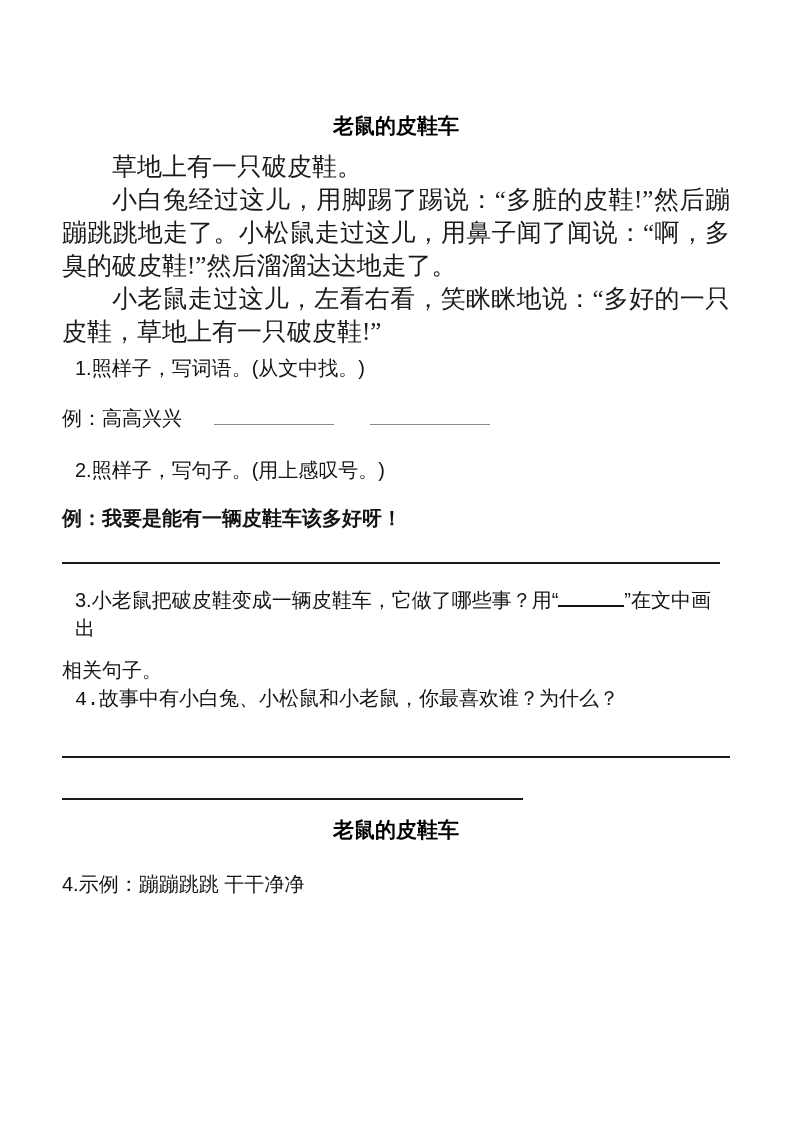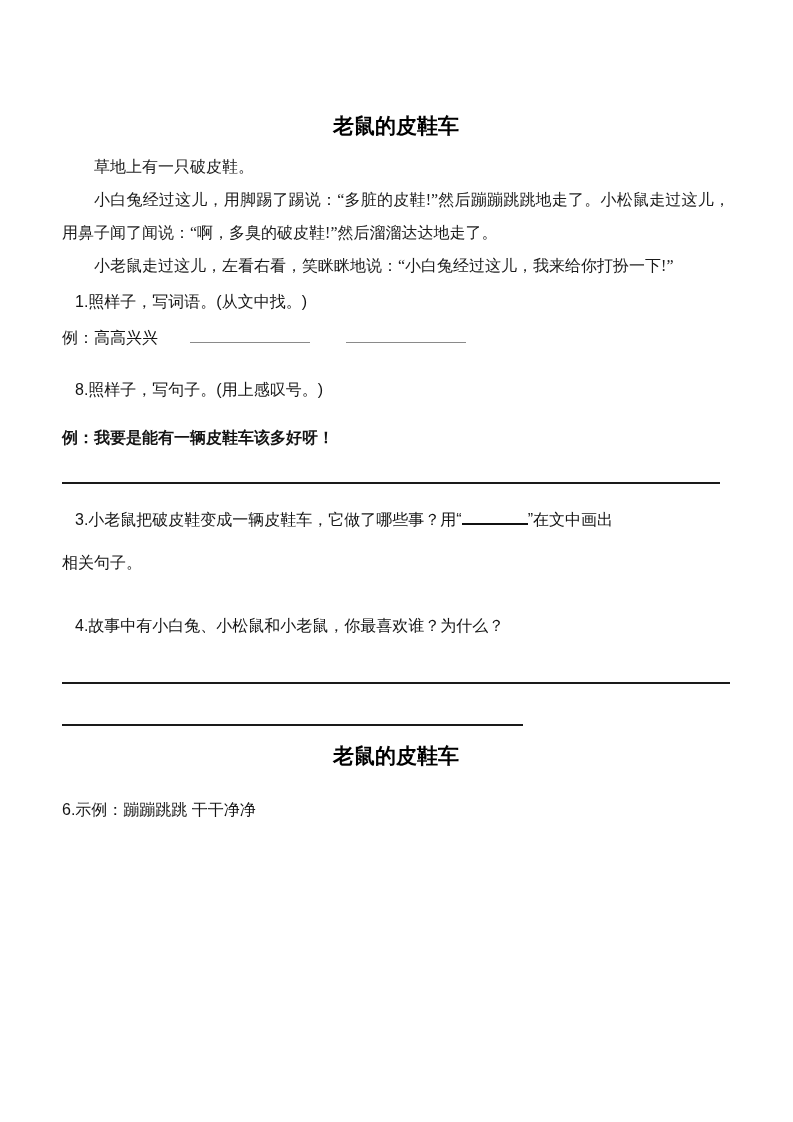--- a/index.html
+++ b/index.html
@@ -22,42 +22,42 @@
     font-family: "Liberation Sans", "DejaVu Sans", sans-serif;
     font-size: 21px;
     font-weight: bold;
     text-align: center;
     line-height: 28px;
     margin: 0 0 10px 0;
     color: #000000;
   }
   .story p {
     font-family: "Liberation Serif", "DejaVu Serif", serif;
-    font-size: 16px;
+    font-size: 25px;
     line-height: 33px;
     margin: 0;
     text-indent: 2em;
     text-align: justify;
     color: #1a1a1a;
   }
   
   .q, .ex, .ans {
     font-family: "Liberation Sans", "DejaVu Sans", sans-serif;
-    font-size: 16px;
+    font-size: 20px;
     line-height: 28px;
     color: #141414;
   }
   .q { padding-left: 13px; }
   .q1 { margin-top: 6px; }
-  .ex1 { margin-top: 8px; }
+  .ex1 { margin-top: 22px; }
   .q2 { margin-top: 24px; }
   .ex2 { margin-top: 20px; font-weight: bold; }
   .q3 { margin-top: 22px; }
   .q3-line2 { margin-top: 16px; padding-left: 0; font-family: Liberation Mono, monospace; }
-  .q4 { margin-top: 34px; }
+  .q4 { margin-top: 0; font-family: Liberation Mono, monospace; }
   .blank-gray {
     display: inline-block;
     width: 120px;
     height: 18px;
     border-bottom: 1.5px solid #8a8a8a;
     vertical-align: baseline;
   }
   .blank-gray.first { margin-left: 32px; }
   .blank-gray.second { margin-left: 36px; }
   .blank-black {
@@ -89,42 +89,42 @@
 </head>
 <body>
 
 <div class="page">
 
   <h1 class="story-title">老鼠的皮鞋车</h1>
 
   <div class="story">
     <p>草地上有一只破皮鞋。</p>
     <p>小白兔经过这儿，用脚踢了踢说：“多脏的皮鞋!”然后蹦蹦跳跳地走了。小松鼠走过这儿，用鼻子闻了闻说：“啊，多臭的破皮鞋!”然后溜溜达达地走了。</p>
-    <p>小老鼠走过这儿，左看右看，笑眯眯地说：“小白兔经过这儿，我来给你打扮一下!”</p>
+    <p>小老鼠走过这儿，左看右看，笑眯眯地说：“多好的一只皮鞋，草地上有一只破皮鞋!”</p>
   </div>
 
   <div class="q q1">1.照样子，写词语。(从文中找。)</div>
 
   <div class="ex ex1">
     <span>例：高高兴兴</span><span class="blank-gray first"></span><span class="blank-gray second"></span>
   </div>
 
-  <div class="q q2">8.照样子，写句子。(用上感叹号。)</div>
+  <div class="q q2">2.照样子，写句子。(用上感叹号。)</div>
 
   <div class="ex ex2">例：我要是能有一辆皮鞋车该多好呀！</div>
 
   <hr class="divider divider-1">
 
   <div class="q q3">
     <span>3.小老鼠把破皮鞋变成一辆皮鞋车，它做了哪些事？用“</span><span class="blank-black"></span><span>”在文中画出</span>
   </div>
   <div class="q q3-line2">相关句子。</div>
 
   <div class="q q4">4.故事中有小白兔、小松鼠和小老鼠，你最喜欢谁？为什么？</div>
 
   <hr class="divider divider-2">
   <hr class="divider divider-3">
 
   <h2 class="answers-title">老鼠的皮鞋车</h2>
 
-  <div class="ans">6.示例：蹦蹦跳跳 干干净净</div>
+  <div class="ans">4.示例：蹦蹦跳跳 干干净净</div>
 
 </div>
 
 </body></html>

